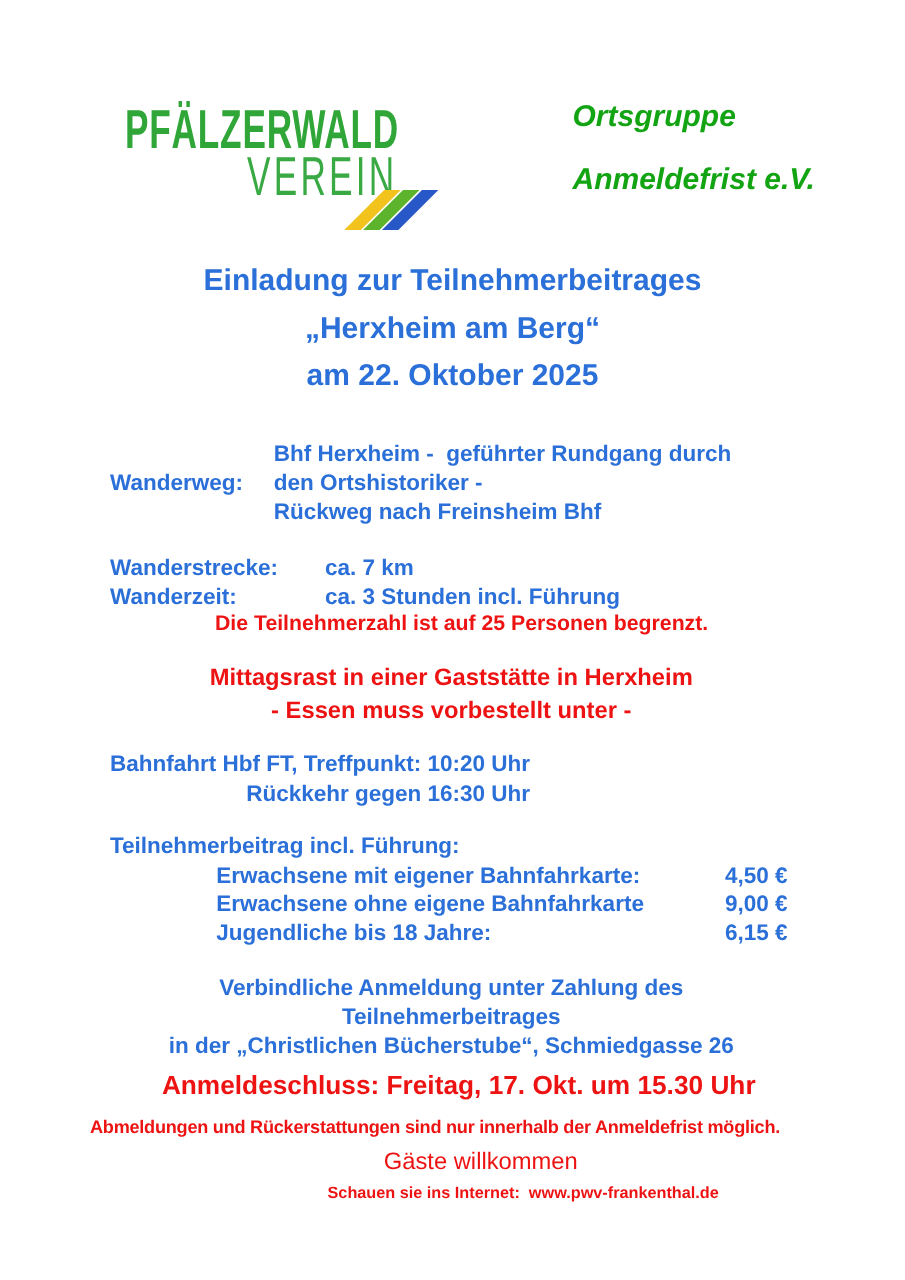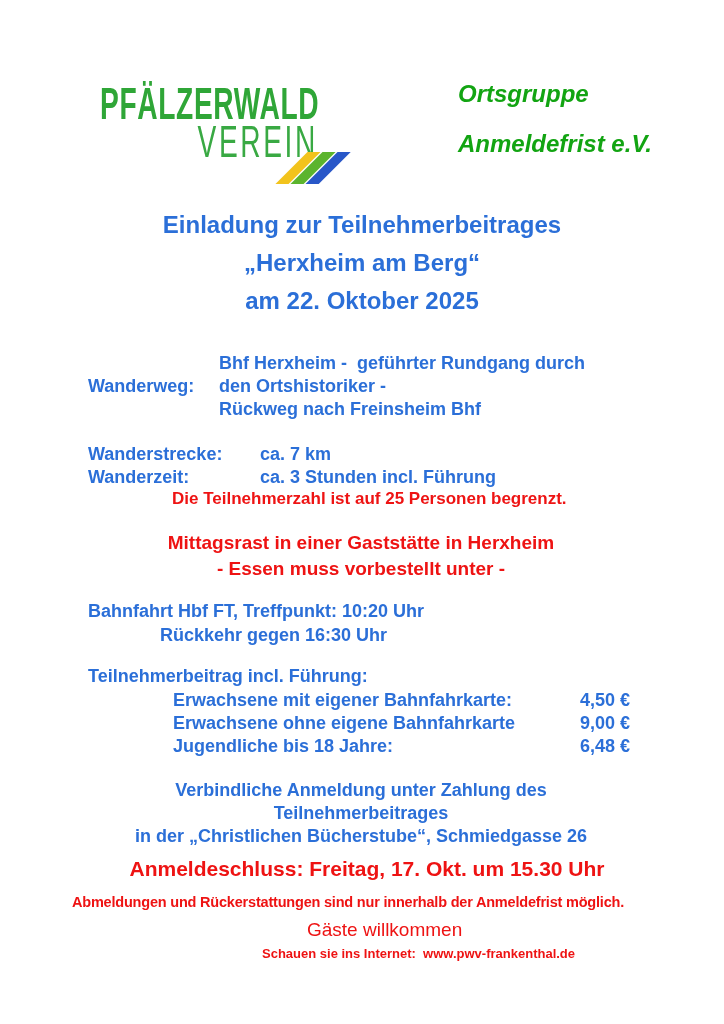--- a/index.html
+++ b/index.html
@@ -94,36 +94,36 @@
 
   <div class="abs red limit-note" style="left:172px; top:489px;">Die Teilnehmerzahl ist auf 25 Personen begrenzt.</div>
 
   <div class="abs red lunch-block" style="left:0px; top:530px;">
     <div>Mittagsrast in einer Gaststätte in Herxheim</div>
     <div>- Essen muss vorbestellt unter -</div>
   </div>
 
   <div class="abs blue" style="left:88px; top:599px; line-height:24px;">
     <div>Bahnfahrt Hbf FT, Treffpunkt: 10:20 Uhr</div>
-    <div style="margin-left:72px;">Rückkehr gegen 16:30 Uhr</div>
+    <div style="margin-left:109px;">Rückkehr gegen 16:30 Uhr</div>
   </div>
 
   <div class="abs blue row23" style="left:88px; top:665px;">Teilnehmerbeitrag incl. Führung:</div>
   <div class="abs blue fee-rows" style="left:173px; top:689px;">
     <div class="fee-row">
       <span>Erwachsene mit eigener Bahnfahrkarte:</span>
       <span class="fee-price">4,50 €</span>
     </div>
     <div class="fee-row">
       <span>Erwachsene ohne eigene Bahnfahrkarte</span>
       <span class="fee-price">9,00 €</span>
     </div>
     <div class="fee-row">
       <span>Jugendliche bis 18 Jahre:</span>
-      <span class="fee-price">6,48 €</span>
+      <span class="fee-price">6,15 €</span>
     </div>
   </div>
 
   <div class="abs blue center-blue row23" style="left:0; top:779px;">
     <div>Verbindliche Anmeldung unter Zahlung des</div>
     <div>Teilnehmerbeitrages</div>
     <div>in der „Christlichen Bücherstube“, Schmiedgasse 26</div>
   </div>
 
   <div class="abs red deadline" style="left:10px; top:857px;">Anmeldeschluss: Freitag, 17. Okt. um 15.30 Uhr</div>

